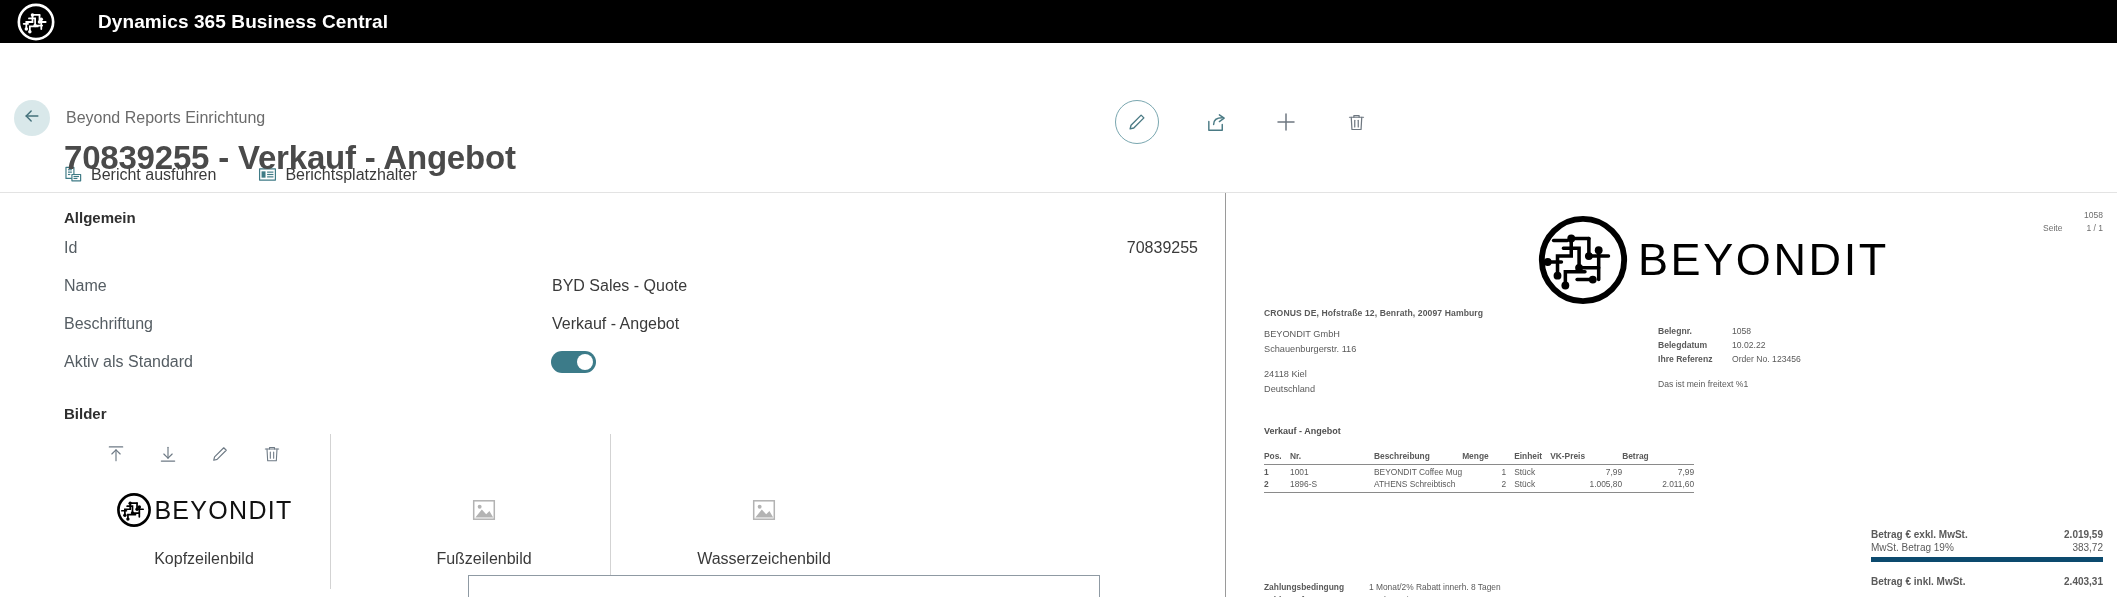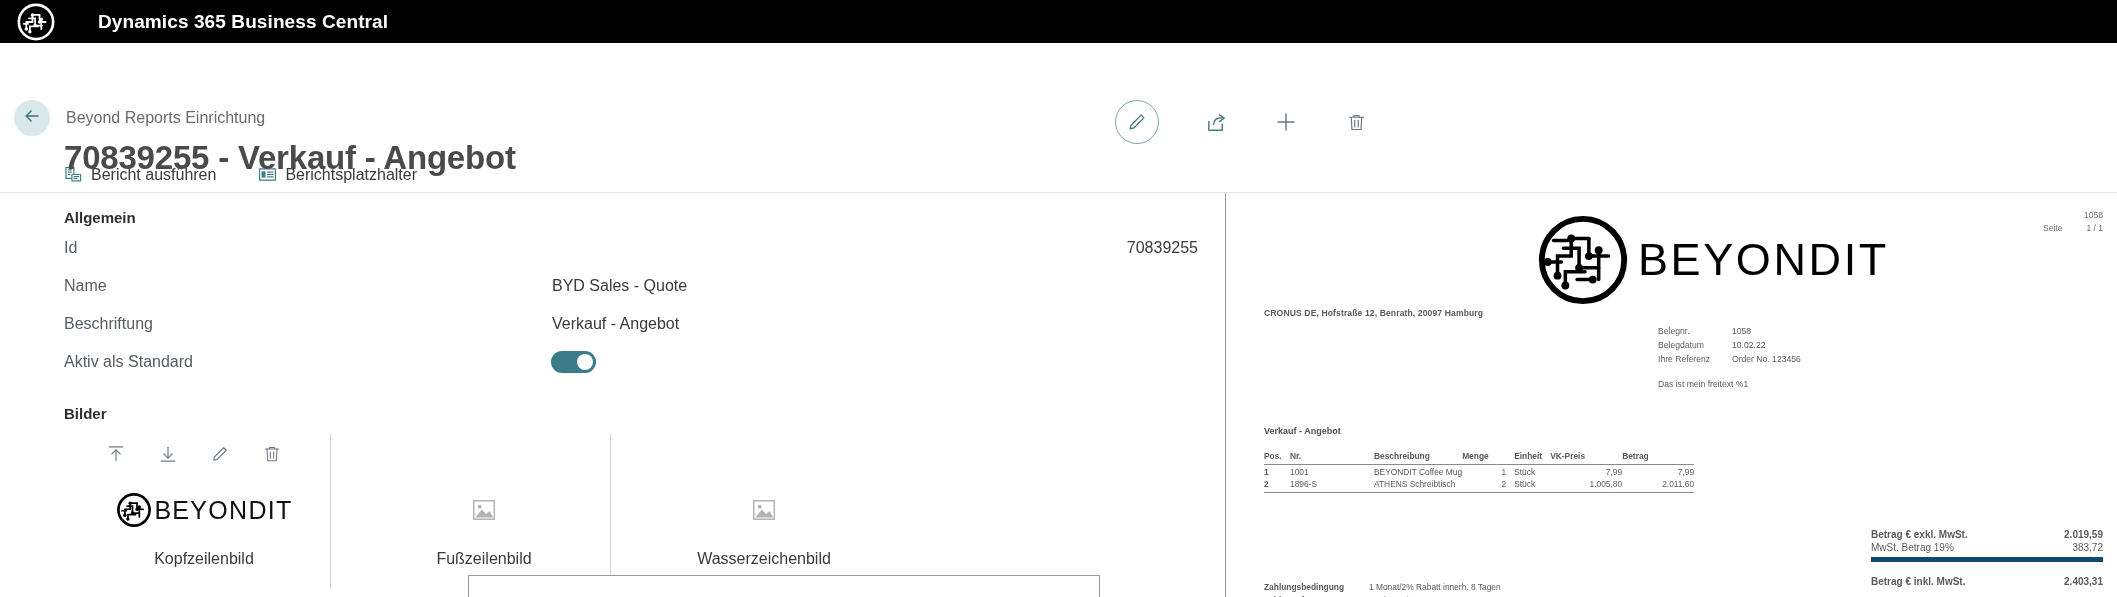--- a/index.html
+++ b/index.html
@@ -275,21 +275,21 @@
   }
   .recipient .gap { height: 10px; }
   .docmeta {
     position: absolute;
     left: 432px; top: 132px;
     font-size: 8.6px;
     color: #5a5a5a;
     line-height: 1.62;
   }
   .docmeta .mrow { display: flex; }
-  .docmeta .mlbl { width: 74px; font-weight: normal; }
+  .docmeta .mlbl { width: 74px; font-weight: bold; }
   .freetext {
     position: absolute;
     left: 432px; top: 186px;
     font-size: 8.6px;
     color: #5a5a5a;
   }
   .doc-subject {
     position: absolute;
     left: 38px; top: 233px;
     font-size: 9px;
@@ -631,20 +631,27 @@
           <span>1058</span>
         </div>
         <div class="row">
           <span class="lbl">Seite</span>
           <span>1 / 1</span>
         </div>
       </div>
 
       <div class="sender-line">CRONUS DE, Hofstraße 12, Benrath, 20097 Hamburg</div>
 
+      <div class="recipient">
+        <div>BEYONDIT GmbH</div>
+        <div>Schauenburgerstr. 116</div>
+        <div class="gap"></div>
+        <div>24118 Kiel</div>
+        <div>Deutschland</div>
+      </div>
 
       <div class="docmeta">
         <div class="mrow">
           <span class="mlbl">Belegnr.</span>
           <span>1058</span>
         </div>
         <div class="mrow">
           <span class="mlbl">Belegdatum</span>
           <span>10.02.22</span>
         </div>

